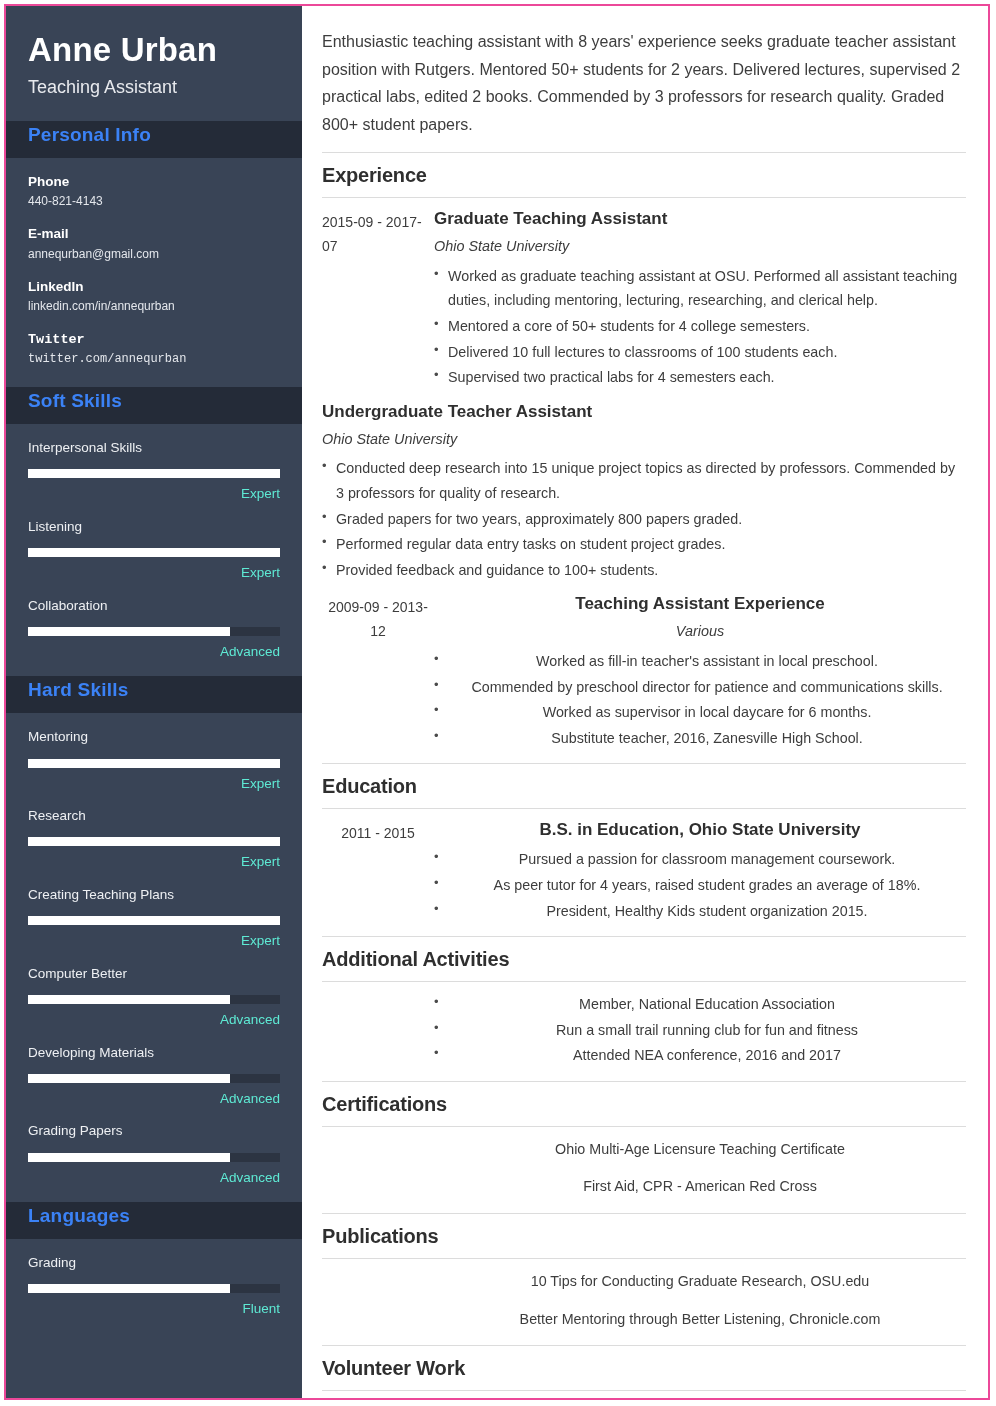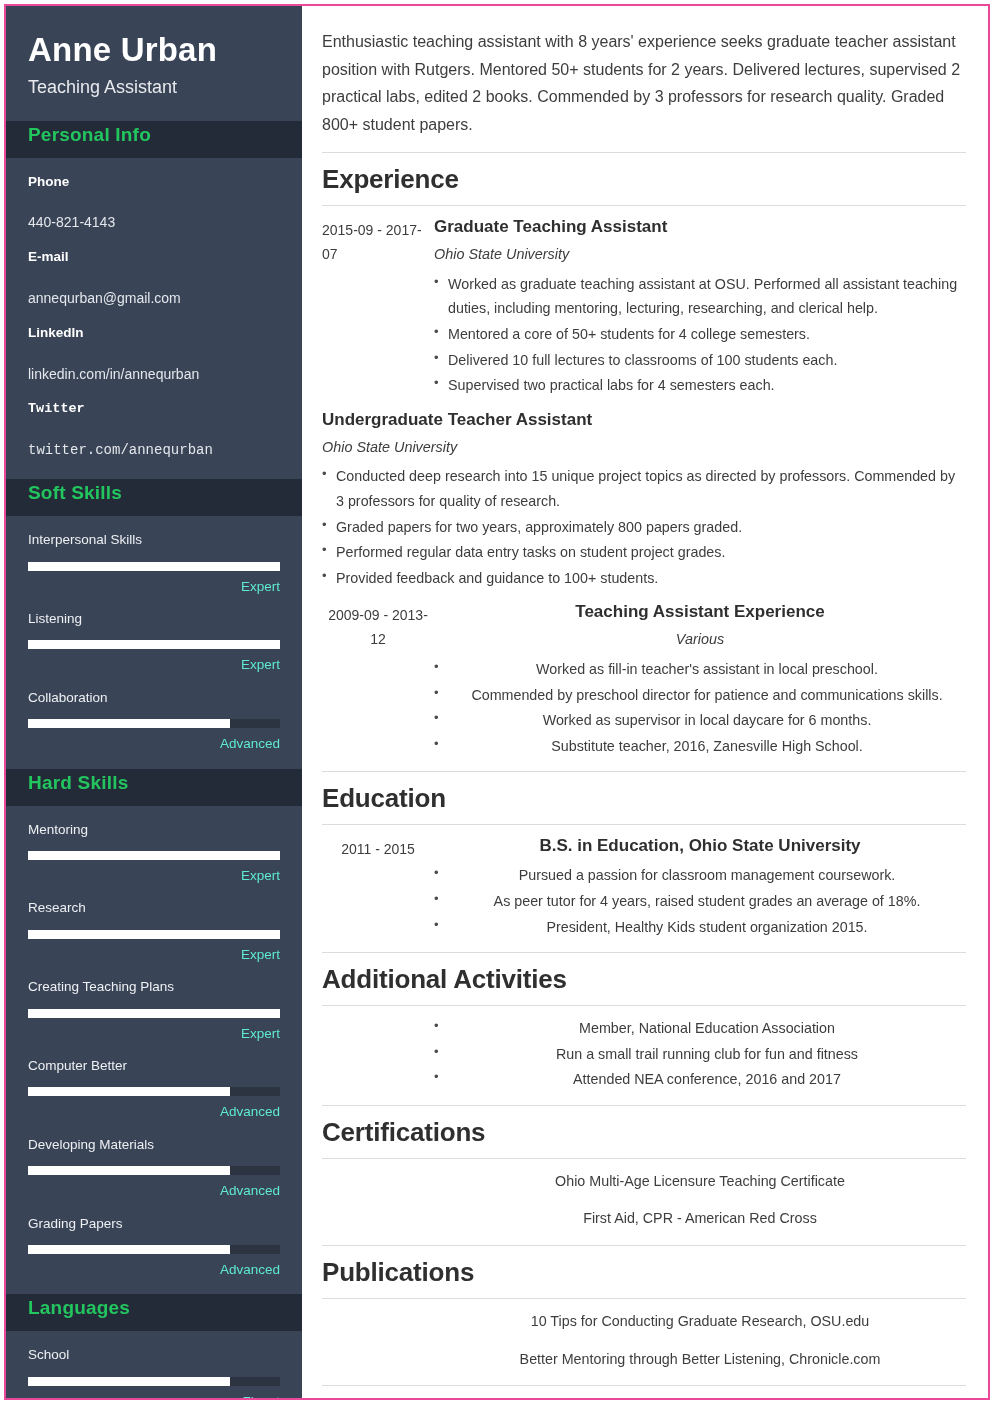--- a/index.html
+++ b/index.html
@@ -53,42 +53,41 @@
     font-size: 18px;
     font-weight: normal;
     color: #e8eaee;
     margin: 0;
     line-height: 1.2;
   }
   .side-section-title {
     background: #242b38;
     font-size: 19px;
     font-weight: bold;
-    color: #22c55e;
+    color: #3b82f6;
     padding: 3px 22px 12px 22px;
     letter-spacing: .2px;
   }
   .side-body {
     padding: 14px 22px 16px 22px;
   }
 
   .contact-item { margin-bottom: 14px; }
   .contact-item:last-child { margin-bottom: 2px; font-family: Liberation Mono, monospace; }
   .contact-label {
     font-size: 13.5px;
     font-weight: bold;
     color: #ffffff;
     line-height: 1.5;
   }
   .contact-value {
-    font-size: 14px;
+    font-size: 12px;
     color: #e4e7ec;
     line-height: 1.55;
     word-break: break-word;
-    margin-top: 20px;
   }
 
   .skill {
     margin-bottom: 14px;
   }
   .skill:last-child { margin-bottom: 0; }
   .skill-name {
     font-size: 13.5px;
     color: #eef0f3;
     line-height: 1.5;
@@ -125,21 +124,21 @@
   .summary {
     font-size: 16px;
     line-height: 1.72;
     color: #3d3d3d;
     margin: 0 0 14px 0;
   }
   .sec {
     border-top: 1px solid #dcdcdc;
   }
   .sec-title {
-    font-size: 26px;
+    font-size: 20px;
     font-weight: bold;
     color: #2f2f2f;
     margin: 0;
     padding: 11px 0 10px 0;
     letter-spacing: -0.2px;
     border-bottom: 1px solid #dcdcdc;
   }
   .sec-body { padding: 10px 0 10px 0; }
 
   .entry {
@@ -299,21 +298,21 @@
           <div class="skill-track">
             <div class="skill-fill" style="width: 80%;"></div>
           </div>
           <div class="skill-level">Advanced</div>
         </div>
       </div>
 
     <div class="side-section-title">Languages</div>
     <div class="side-body" id="languages-list">
         <div class="skill">
-          <div class="skill-name">School</div>
+          <div class="skill-name">Grading</div>
           <div class="skill-track">
             <div class="skill-fill" style="width: 80%;"></div>
           </div>
           <div class="skill-level">Fluent</div>
         </div>
       </div>
 
   </aside>
 
   <main id="main">

